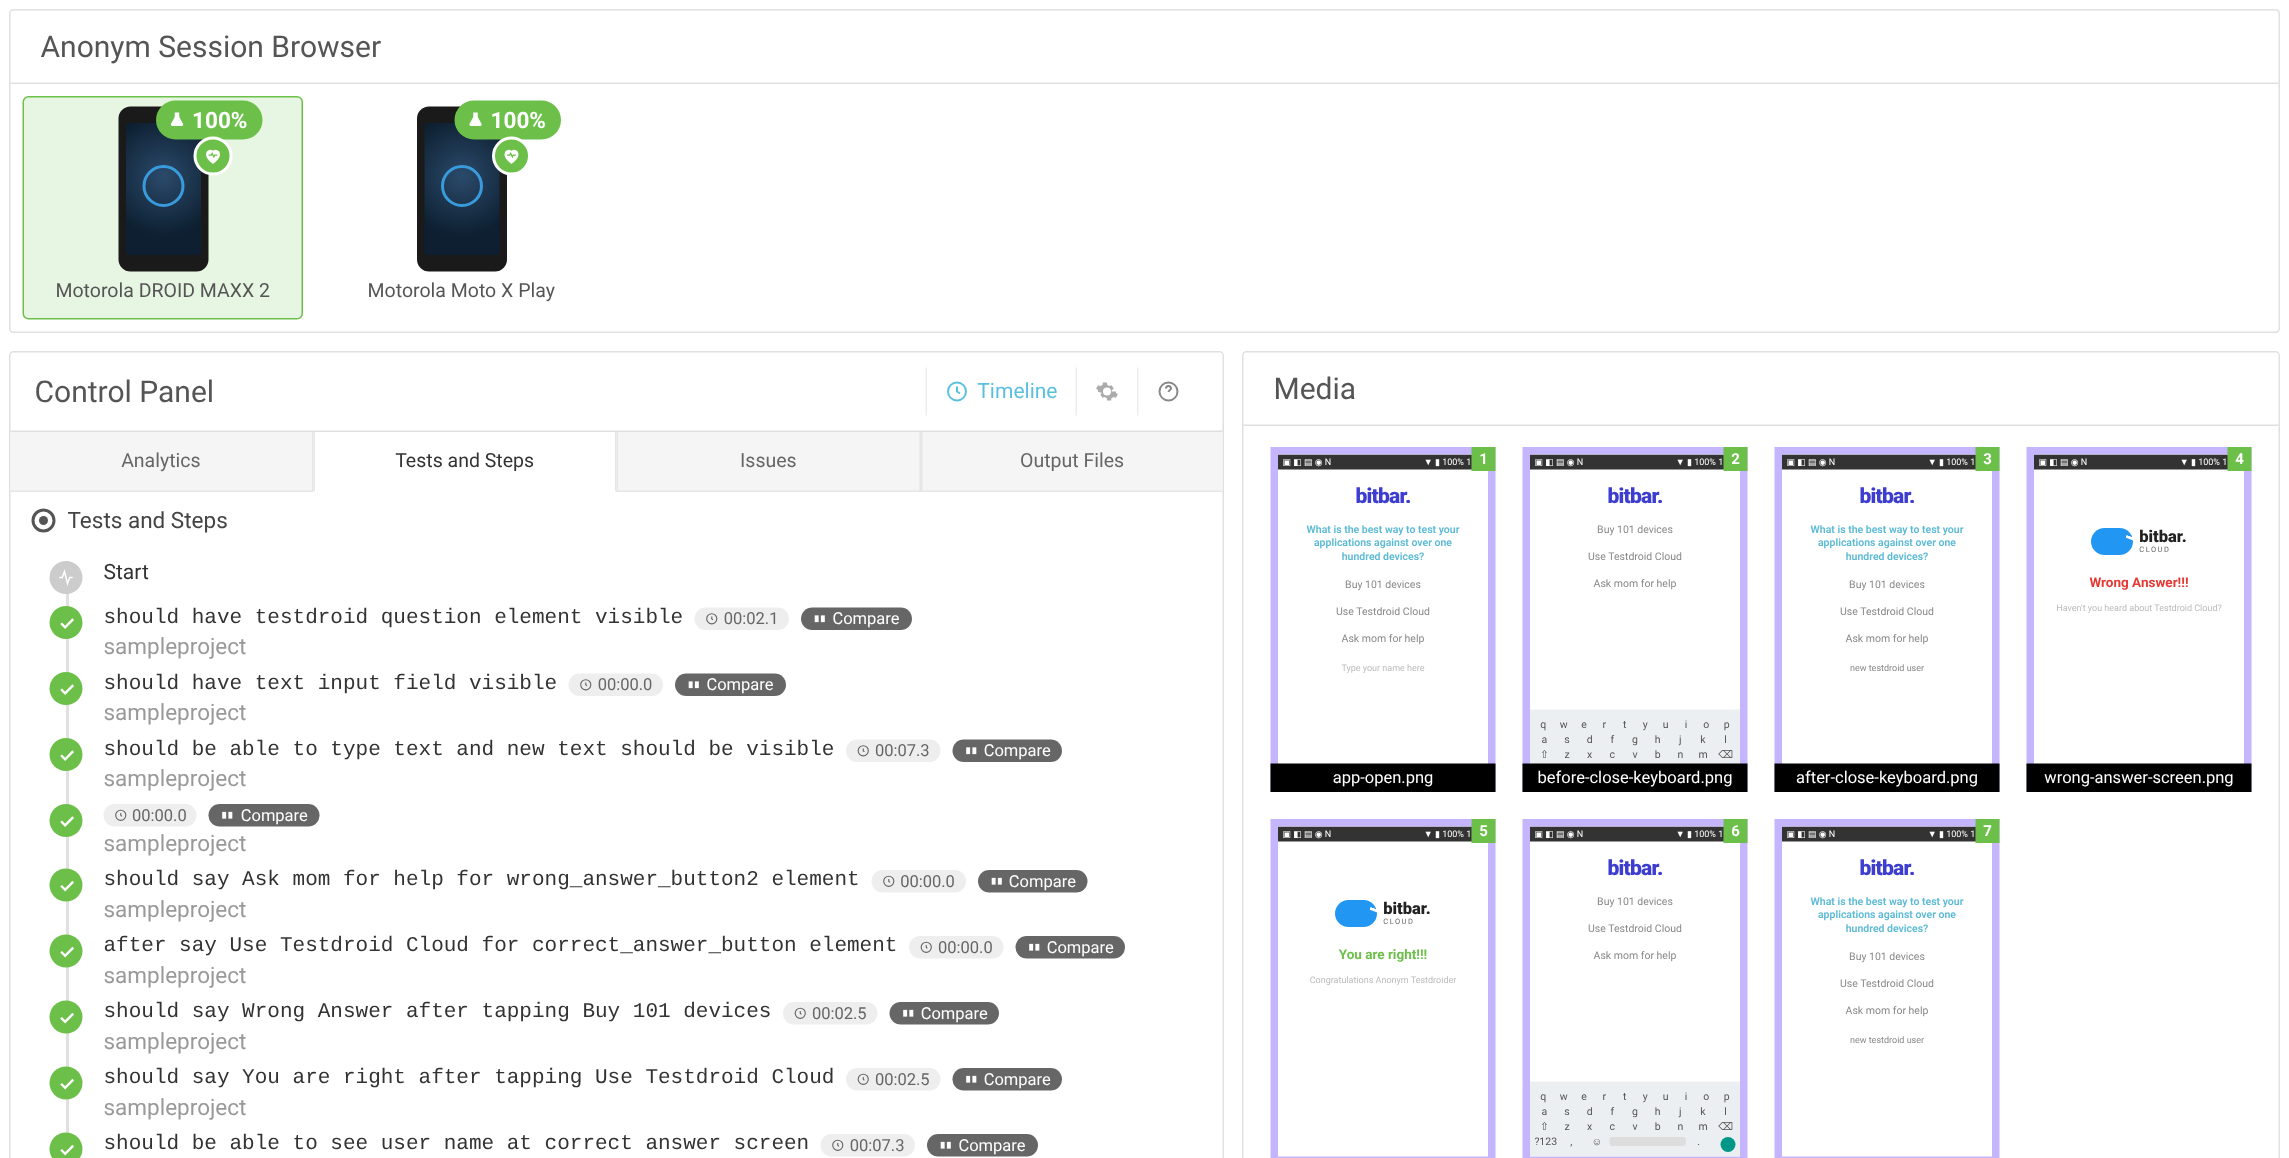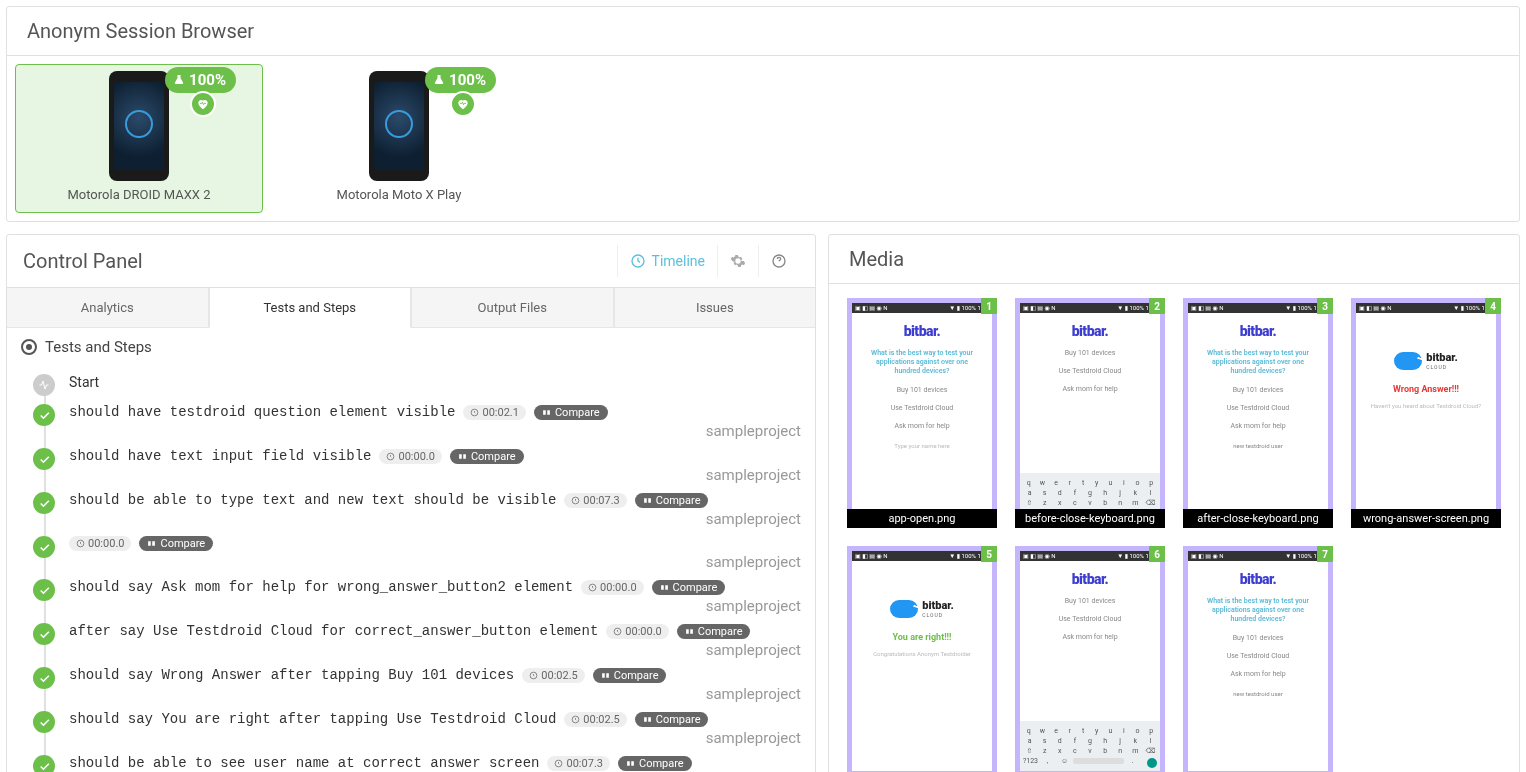--- a/index.html
+++ b/index.html
@@ -3,21 +3,21 @@
 <meta charset="utf-8">
 <style>
 * { box-sizing: border-box; margin: 0; padding: 0; }
 body { font-family: -apple-system, "Segoe UI", Roboto, sans-serif; background: #fff; color: #333; font-size: 14px; }
 .container { padding: 6px; }
 
 
 .panel { border: 1px solid #e0e0e0; border-radius: 3px; margin-bottom: 12px; background: #fff; }
 .panel-header { padding: 12px 20px; font-size: 20px; color: #555; font-weight: 400; border-bottom: 1px solid #e0e0e0; }
 .devices-row { display: flex; gap: 12px; padding: 8px; }
-.device-card { width: 248px; border: 1px solid transparent; border-radius: 4px; padding: 6px 8px 10px; text-align: center; cursor: pointer; position: relative; }
+.device-card { width: 187px; border: 1px solid transparent; border-radius: 4px; padding: 6px 8px 10px; text-align: center; cursor: pointer; position: relative; }
 .device-card.selected { background: #e7f6e2; border-color: #6cc04a; }
 .device-phone { width: 60px; height: 110px; background: #1a1a1a; border-radius: 8px; margin: 0 auto 6px; position: relative; display: flex; align-items: center; justify-content: center; }
 .device-screen { width: 50px; height: 88px; background: radial-gradient(circle at 50% 40%, #2b4a6b 0%, #0d1f30 70%); border-radius: 2px; position: relative; }
 .device-screen::after { content: ""; position: absolute; top: 28px; left: 50%; transform: translateX(-50%); width: 24px; height: 24px; border: 2px solid #3a9bdc; border-radius: 50%; }
 .device-badge { position: absolute; top: 2px; right: 26px; background: #6cc04a; color: #fff; padding: 4px 10px 4px 8px; border-radius: 14px; font-weight: 700; font-size: 15px; display: flex; align-items: center; gap: 4px; z-index: 2; }
 .heart-circle { position: absolute; top: 26px; right: 46px; width: 26px; height: 26px; background: #6cc04a; border: 2px solid #fff; border-radius: 50%; display: flex; align-items: center; justify-content: center; color: #fff; font-size: 13px; z-index: 3; }
 .device-name { color: #555; font-size: 13px; }
 
 
 .lower { display: flex; gap: 12px; }
@@ -41,21 +41,21 @@
 .target-icon { width: 16px; height: 16px; border: 2px solid #555; border-radius: 50%; display: inline-flex; align-items: center; justify-content: center; }
 .target-icon::after { content: ""; width: 6px; height: 6px; background: #555; border-radius: 50%; }
 
 .steps { padding: 6px 14px 14px 26px; position: relative; }
 .step { display: flex; align-items: flex-start; gap: 14px; padding: 6px 0 2px; position: relative; }
 .step::before { content: ""; position: absolute; left: 11px; top: 24px; bottom: -16px; width: 2px; background: #e0e0e0; }
 .step:last-child::before { display: none; }
 .step-icon { width: 22px; height: 22px; border-radius: 50%; flex-shrink: 0; display: flex; align-items: center; justify-content: center; z-index: 1; }
 .step-icon.start { background: #ccc; color: #fff; }
 .step-icon.pass { background: #6cc04a; color: #fff; }
-.step-body { flex: 1; text-align: right; }
+.step-body { flex: 1; }
 .step-title-row { display: flex; align-items: center; gap: 8px; flex-wrap: wrap; }
 .step-title { font-family: "Courier New", monospace; font-size: 14px; color: #333; }
 .time-pill { background: #eee; color: #666; border-radius: 10px; padding: 1px 7px; font-size: 11px; display: inline-flex; align-items: center; gap: 3px; }
 .compare-pill { background: #666; color: #fff; border-radius: 10px; padding: 1px 8px; font-size: 11px; display: inline-flex; align-items: center; gap: 4px; cursor: pointer; }
 .sub { color: #999; font-size: 15px; margin-top: 2px; }
 
 
 .media-header { padding: 12px 20px; font-size: 20px; color: #555; font-weight: 400; border-bottom: 1px solid #e0e0e0; }
 .media-grid { display: grid; grid-template-columns: repeat(4, 1fr); gap: 18px; padding: 14px 18px; }
 .media-item { position: relative; cursor: pointer; }
@@ -148,22 +148,22 @@
               <svg viewBox="0 0 24 24" fill="none" stroke="currentColor" stroke-width="2">
                   <circle cx="12" cy="12" r="9"></circle>
                   <path d="M9.5 9a2.5 2.5 0 015 0c0 1.5-2.5 2-2.5 3.5M12 17h.01"></path>
                 </svg>
             </div>
           </div>
         </div>
         <div class="tabs" id="cp-tabs">
             <div class="tab">Analytics</div>
             <div class="tab active">Tests and Steps</div>
+            <div class="tab">Issues</div>
             <div class="tab">Output Files</div>
-            <div class="tab">Issues</div>
           </div>
         <div class="section-title">
           <span class="target-icon"></span>
           <span>Tests and Steps</span>
         </div>
         <div class="steps" id="steps-list">
             <div class="step">
   <div class="step-icon start">
     <svg width="12" height="12" viewBox="0 0 24 24" fill="currentColor">
                   <path d="M3 12h4l3-8 4 16 3-8h4" stroke="#fff" stroke-width="2" fill="none"></path>

